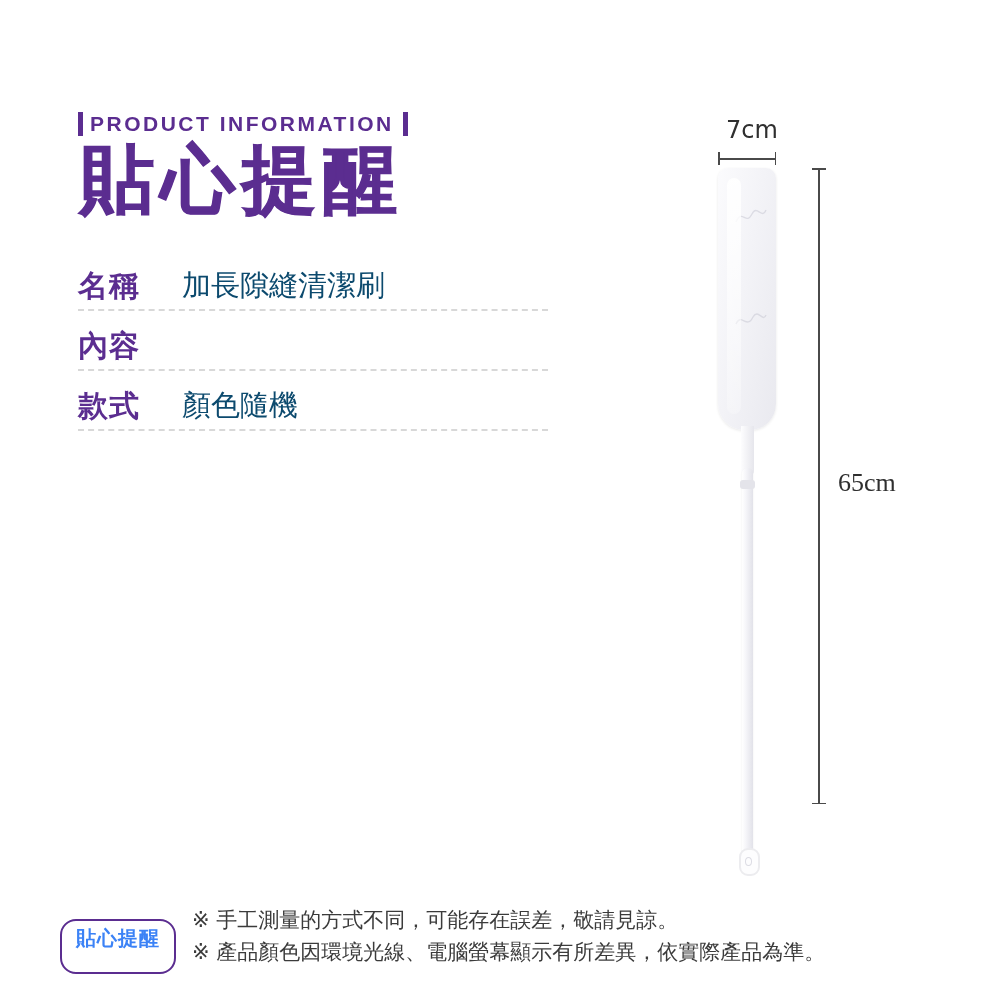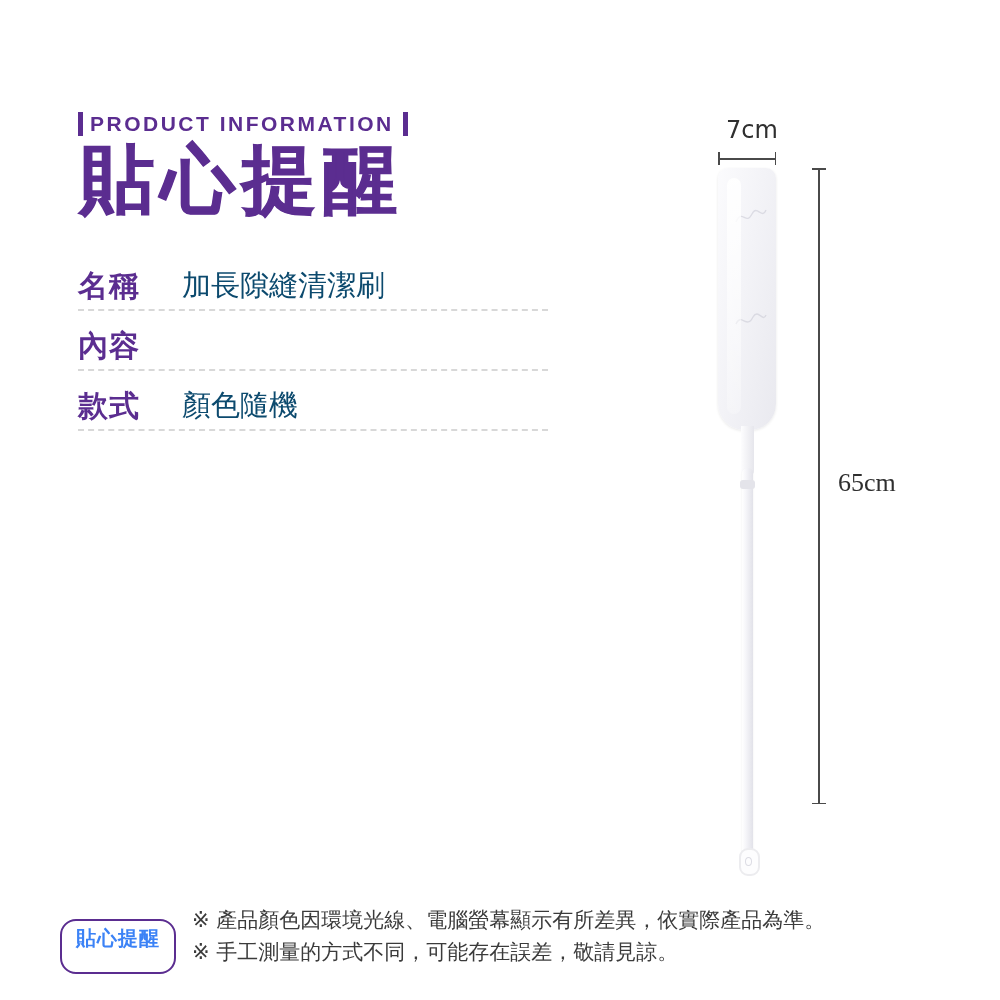--- a/index.html
+++ b/index.html
@@ -343,18 +343,18 @@
       <span class="line"></span>
       <span class="cap b"></span>
     </div>
     <div class="label-65cm">65cm</div>
 
   </div>
 
   <div class="footer">
     <div class="badge">貼心提醒</div>
     <div class="notes">
+      <div>※ 手工測量的方式不同，可能存在誤差，敬請見諒。</div>
       <div>※ 產品顏色因環境光線、電腦螢幕顯示有所差異，依實際產品為準。</div>
-      <div>※ 手工測量的方式不同，可能存在誤差，敬請見諒。</div>
     </div>
   </div>
 
 </div>
 
 </body></html>

